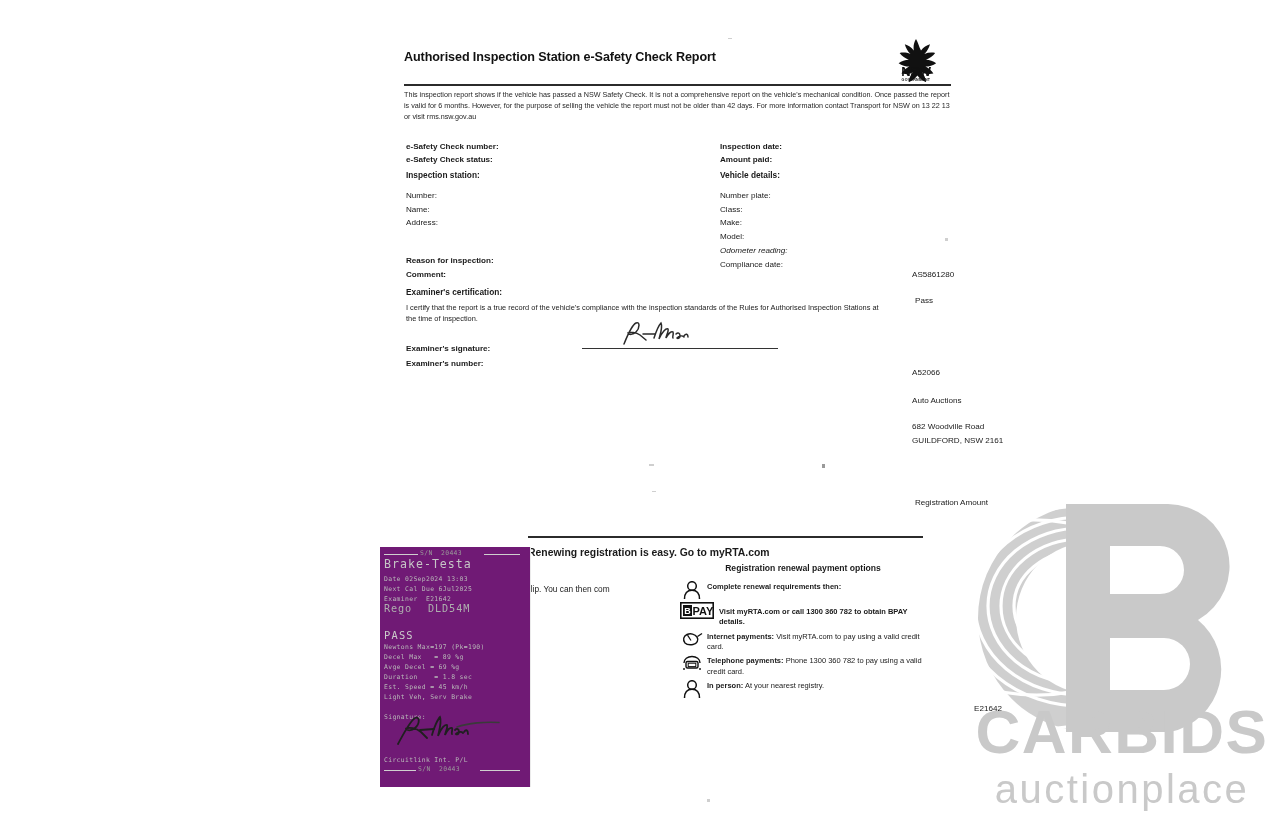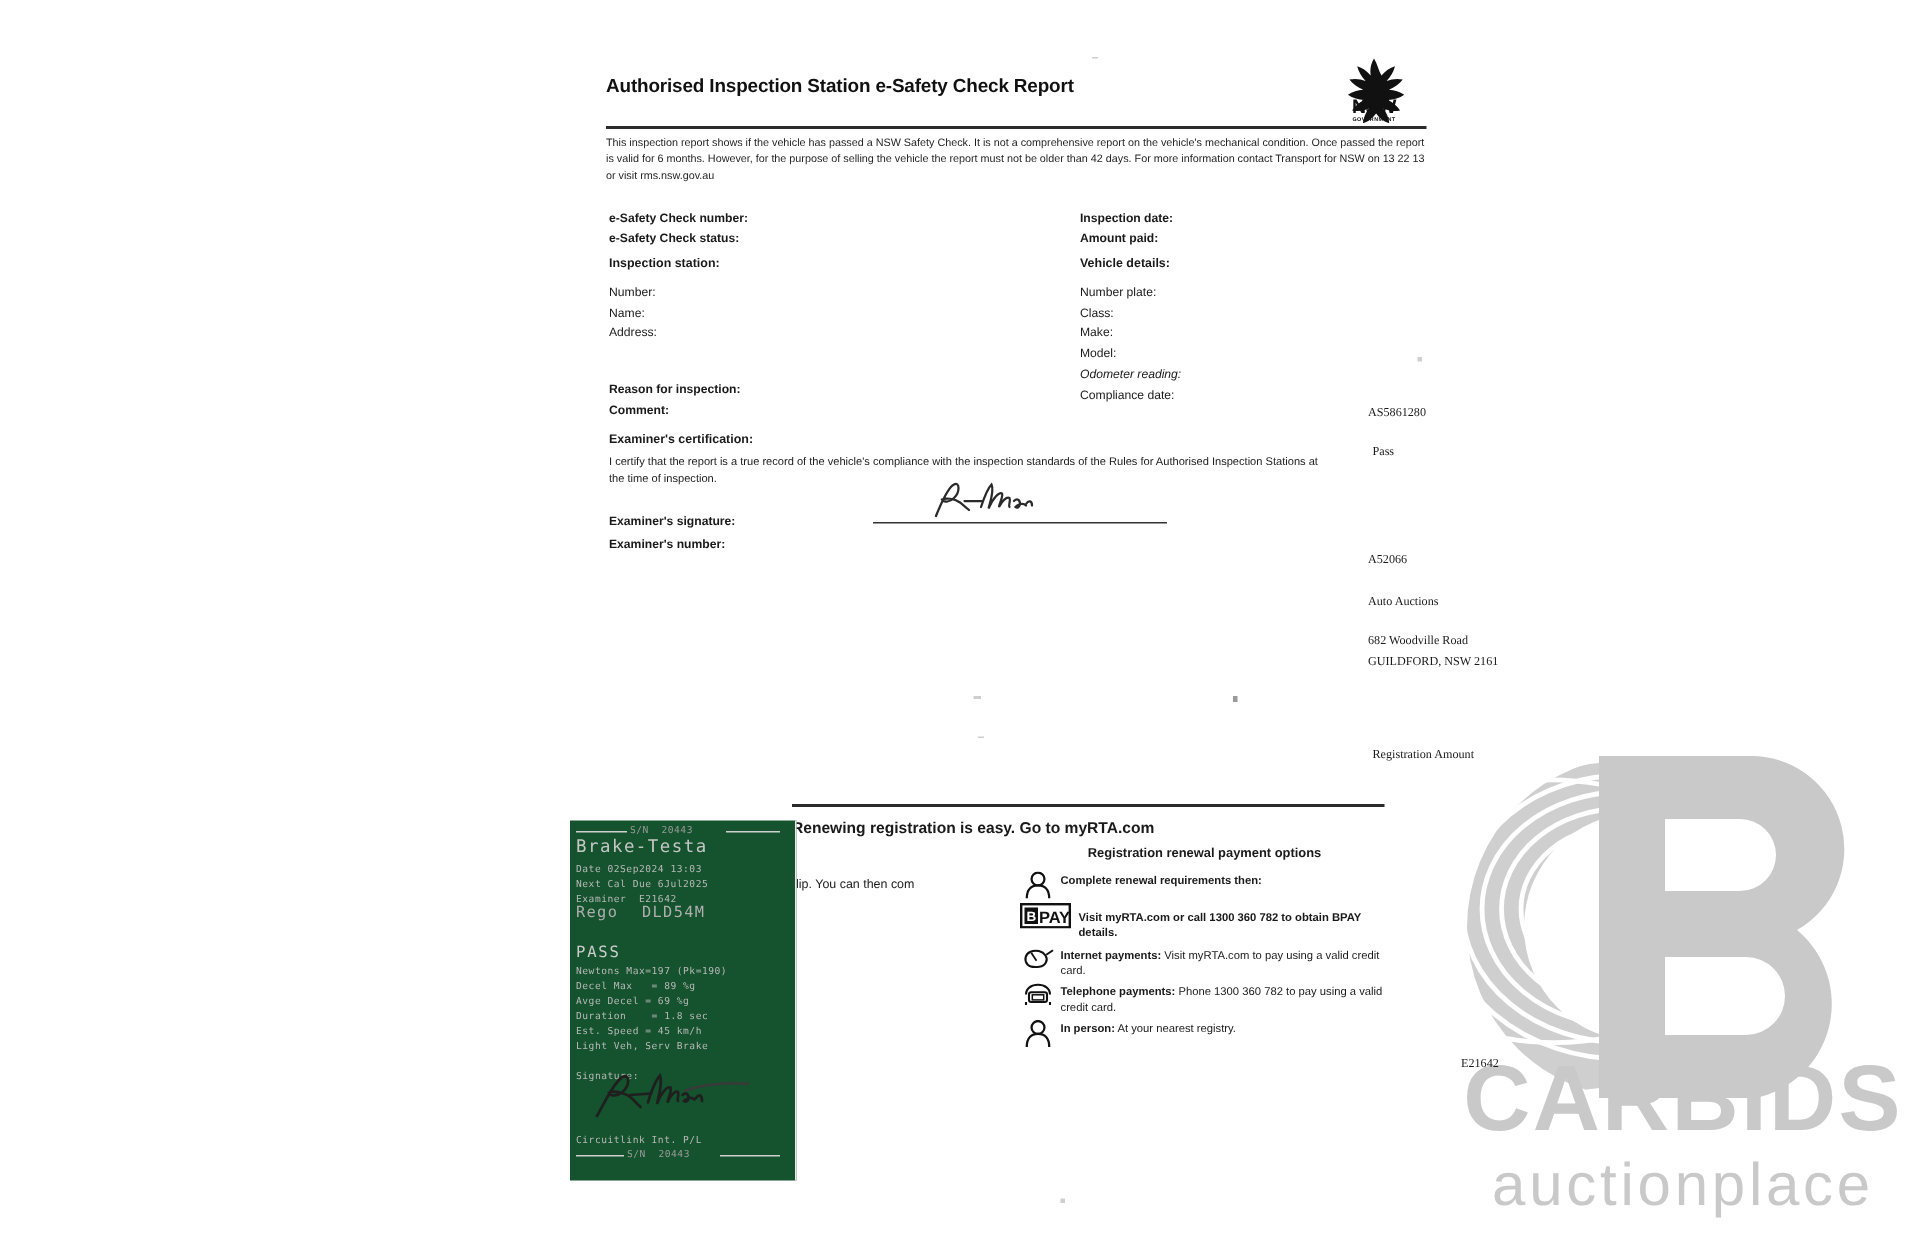--- a/index.html
+++ b/index.html
@@ -70,21 +70,21 @@
   .kv-value { font-size: 8.1px; display: inline-block; }
   .sec-head {
     position: absolute;
     font-size: 8.3px;
     font-weight: bold;
     white-space: nowrap;
   }
 
   
   .lcol { left: 390px; }
-  .lcol-v { left: 506px; position: absolute; font-family: Liberation Serif, serif; }
+  .lcol-v { left: 506px; position: absolute; }
   .rcol { left: 704px; }
 
   
   #examiner-head { position: absolute; left: 390px; top: 287px; font-size: 8.3px; font-weight: bold; }
   #certify-text {
     position: absolute;
     left: 390px; top: 302px;
     width: 480px;
     font-size: 7.4px;
     line-height: 1.55;
@@ -157,21 +157,21 @@
     padding-top: 1px;
   }
   .pay-text b { font-weight: bold; }
   #bpay-row .pay-text { padding-top: 5px; }
 
   
   #receipt {
     position: absolute;
     left: 364px; top: 547px;
     width: 150px; height: 240px;
-    background: #14532d;
+    background: #701a75;
     font-family: "DejaVu Sans Mono", monospace;
     color: #b9b9b9;
     overflow: hidden;
     border-right: 1px solid #ebebeb;
   }
   .r-line {
     position: absolute;
     white-space: pre;
     font-size: 6.4px;
     letter-spacing: 0.35px;

